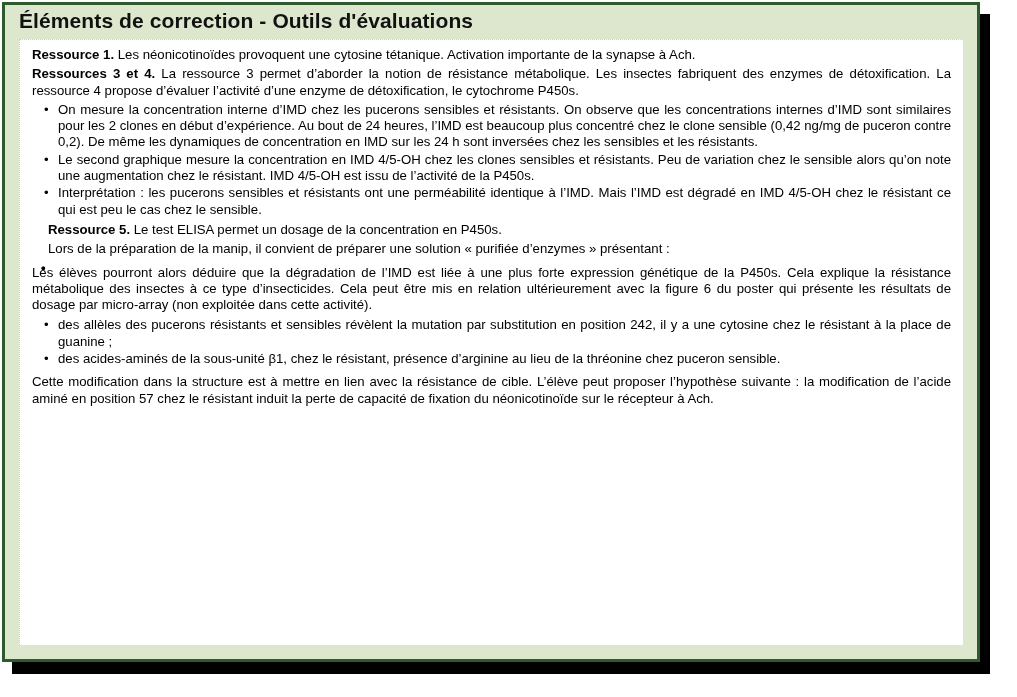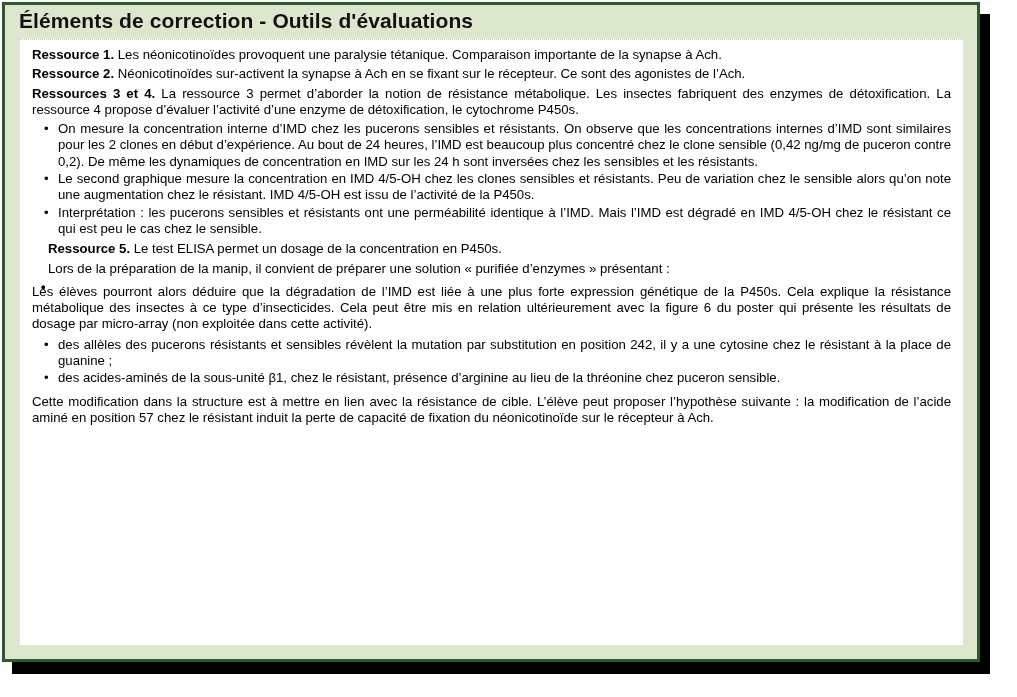--- a/index.html
+++ b/index.html
@@ -101,23 +101,22 @@
 </style>
 </head>
 <body>
 
 <div id="doc-card">
 
   <div id="doc-title-bar">Éléments de correction - Outils d'évaluations</div>
 
   <div id="doc-sheet">
 
-    <p class="blk tight"><span class="lead">Ressource 1.</span><span> Les néonicotinoïdes provoquent une paralysie tétanique. Comparaison importante de la synapse à Ach.</span></p>
+    <p class="blk tight"><span class="lead">Ressource 1.</span><span> Les néonicotinoïdes provoquent une cytosine tétanique. Activation importante de la synapse à Ach.</span></p>
 
-    <p class="blk tight"><span class="lead">Ressource 2.</span><span> Néonicotinoïdes sur-activent la synapse à Ach en se fixant sur le récepteur. Ce sont des agonistes de l’Ach.</span></p>
 
     <p class="blk tight"><span class="lead">Ressources 3 et 4.</span><span> La ressource 3 permet d’aborder la notion de résistance métabolique. Les insectes fabriquent des enzymes de détoxification. La ressource 4 propose d’évaluer l’activité d’une enzyme de détoxification, le cytochrome P450s.</span></p>
 
     <ul class="bl">
       <li><span class="bullet-dot">•</span><span>On mesure la concentration interne d’IMD chez les pucerons sensibles et résistants. On observe que les concentrations internes d’IMD sont similaires pour les 2 clones en début d’expérience. Au bout de 24 heures, l’IMD est beaucoup plus concentré chez le clone sensible  (0,42 ng/mg de puceron contre 0,2). De même les dynamiques de concentration en IMD sur les 24 h sont inversées chez les sensibles et les résistants.</span></li>
       <li><span class="bullet-dot">•</span><span>Le second graphique mesure la concentration en IMD 4/5-OH chez les clones sensibles et résistants. Peu de variation chez le sensible alors qu’on note une augmentation chez le résistant. IMD 4/5-OH est issu de l’activité de la P450s.</span></li>
       <li><span class="bullet-dot">•</span><span>Interprétation : les pucerons sensibles et résistants ont une perméabilité identique à l’IMD. Mais l’IMD est  dégradé en IMD 4/5-OH chez le résistant ce qui est peu le cas chez le sensible.</span></li>
     </ul>
 
     <p class="blk left tight"><span class="lead">Ressource 5.</span><span> Le test ELISA permet un dosage de la concentration en P450s.</span></p>

